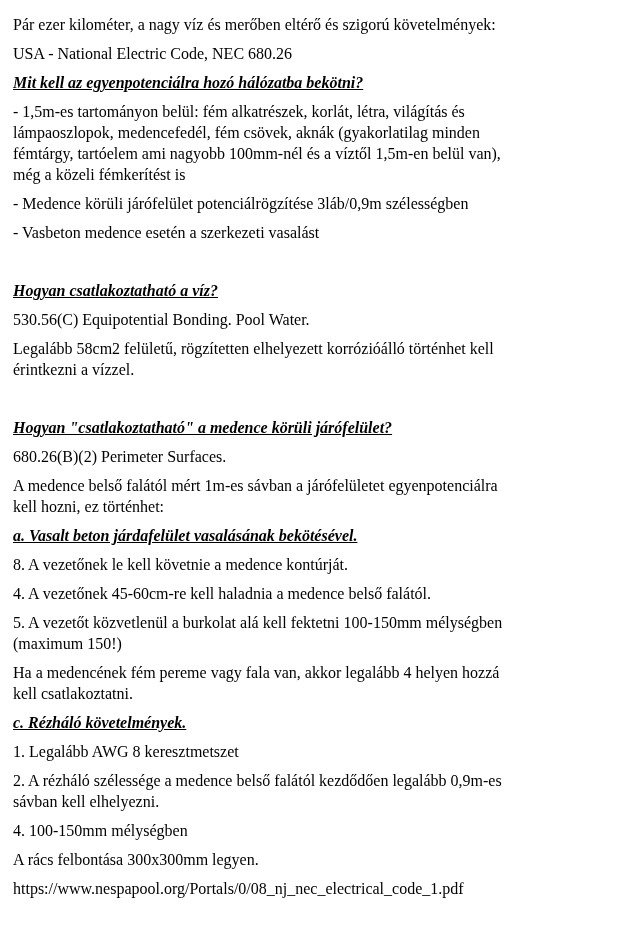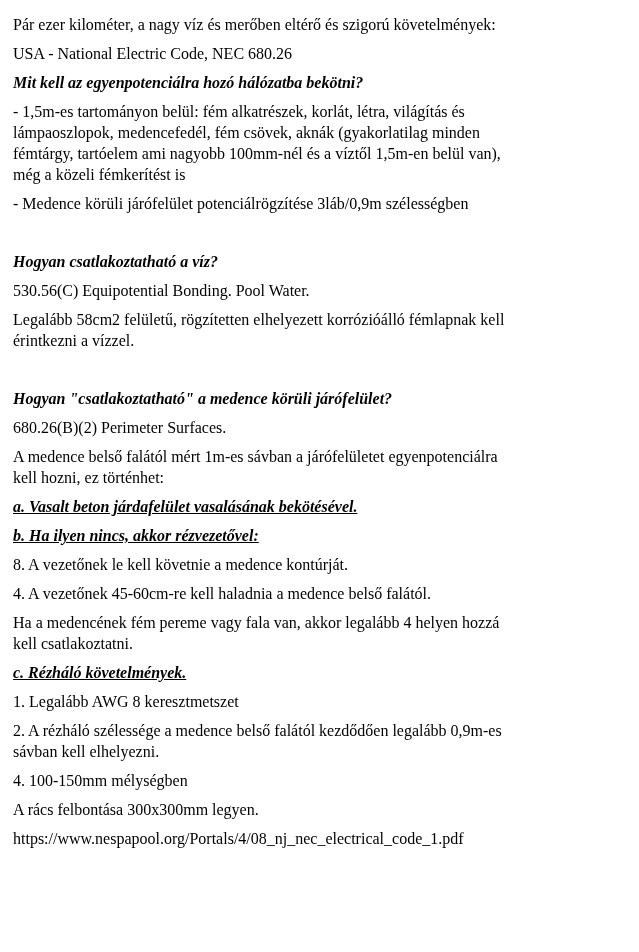--- a/index.html
+++ b/index.html
@@ -20,20 +20,21 @@
     width: 528px;
   }
   .doc p {
     margin: 0 0 8px 0;
     line-height: 21px;
     white-space: normal;
   }
   .heading {
     font-weight: bold;
     font-style: italic;
+    text-decoration: underline;
   }
   .subheading {
     font-weight: bold;
     font-style: italic;
     text-decoration: underline;
   }
   .spacer {
     height: 21px;
     margin-bottom: 8px;
   }
@@ -43,43 +44,44 @@
 
 <div class="doc">
 
   <p class="para">Pár ezer kilométer, a nagy víz és merőben eltérő és szigorú követelmények:</p>
   <p class="para">USA - National Electric Code, NEC 680.26</p>
 
   <p class="heading">Mit kell az egyenpotenciálra hozó hálózatba bekötni?</p>
 
   <p class="para">- 1,5m-es tartományon belül: fém alkatrészek, korlát, létra, világítás és lámpaoszlopok, medencefedél, fém csövek, aknák (gyakorlatilag minden fémtárgy, tartóelem ami nagyobb 100mm-nél és a víztől 1,5m-en belül van), még a közeli fémkerítést is</p>
   <p class="para">- Medence körüli járófelület potenciálrögzítése 3láb/0,9m szélességben</p>
+  <p class="para">- Vasbeton medence esetén a szerkezeti vasalást</p>
 
   <div class="spacer"></div>
 
   <p class="heading">Hogyan csatlakoztatható a víz?</p>
   <p class="para">530.56(C) Equipotential Bonding. Pool Water.</p>
-  <p class="para">Legalább 58cm2 felületű, rögzítetten elhelyezett korrózióálló fémlapnak kell érintkezni a vízzel.</p>
+  <p class="para">Legalább 58cm2 felületű, rögzítetten elhelyezett korrózióálló történhet kell érintkezni a vízzel.</p>
 
   <div class="spacer"></div>
 
   <p class="heading">Hogyan "csatlakoztatható" a medence körüli járófelület?</p>
   <p class="para">680.26(B)(2) Perimeter Surfaces.</p>
   <p class="para">A medence belső falától mért 1m-es sávban a járófelületet egyenpotenciálra kell hozni, ez történhet:</p>
 
   <p class="subheading">a. Vasalt beton járdafelület vasalásának bekötésével.</p>
-  <p class="subheading">b. Ha ilyen nincs, akkor rézvezetővel:</p>
 
   <p class="para">8. A vezetőnek le kell követnie a medence kontúrját.</p>
   <p class="para">4. A vezetőnek 45-60cm-re kell haladnia a medence belső falától.</p>
+  <p class="para">5. A vezetőt közvetlenül a burkolat alá kell fektetni 100-150mm mélységben (maximum 150!)</p>
   <p class="para">Ha a medencének fém pereme vagy fala van, akkor legalább 4 helyen hozzá kell csatlakoztatni.</p>
 
   <p class="subheading">c. Rézháló követelmények.</p>
 
   <p class="para">1. Legalább AWG 8 keresztmetszet</p>
   <p class="para">2. A rézháló szélessége a medence belső falától kezdődően legalább 0,9m-es sávban kell elhelyezni.</p>
   <p class="para">4. 100-150mm mélységben</p>
   <p class="para">A rács felbontása 300x300mm legyen.</p>
-  <p class="para">https://www.nespapool.org/Portals/4/08_nj_nec_electrical_code_1.pdf</p>
+  <p class="para">https://www.nespapool.org/Portals/0/08_nj_nec_electrical_code_1.pdf</p>
 
   <div class="spacer"></div>
 
 </div>
 
 </body></html>

